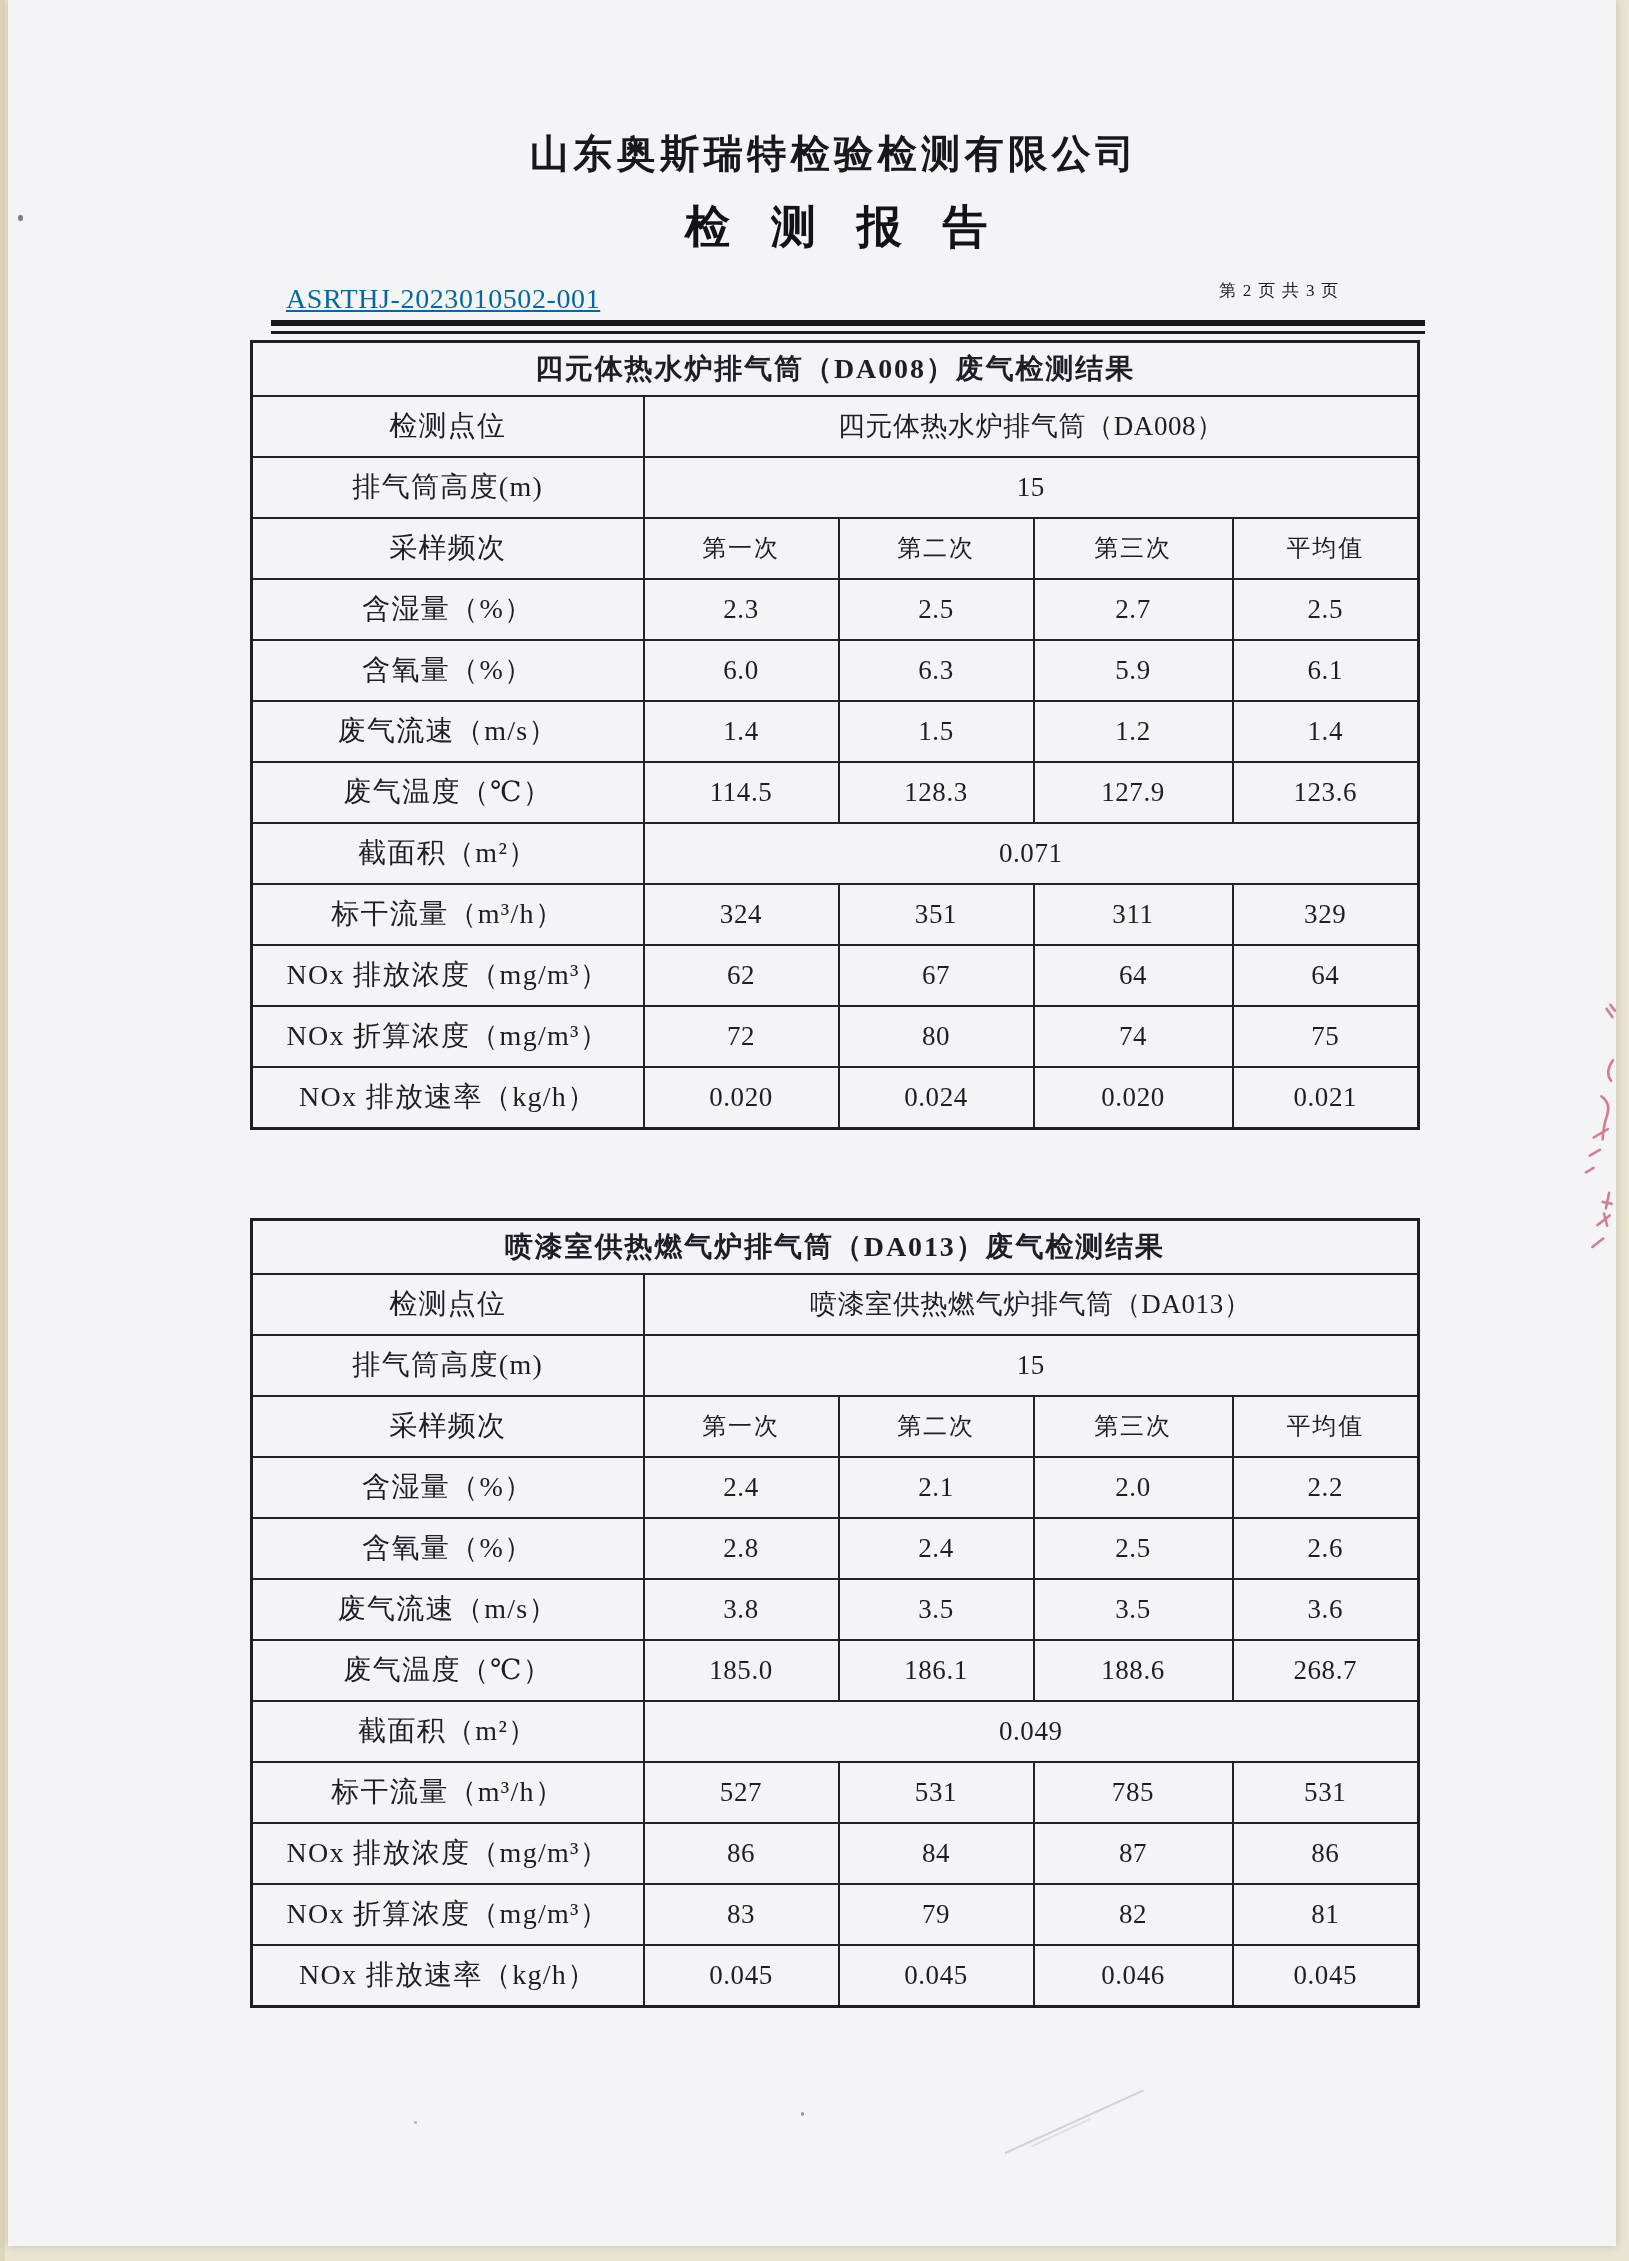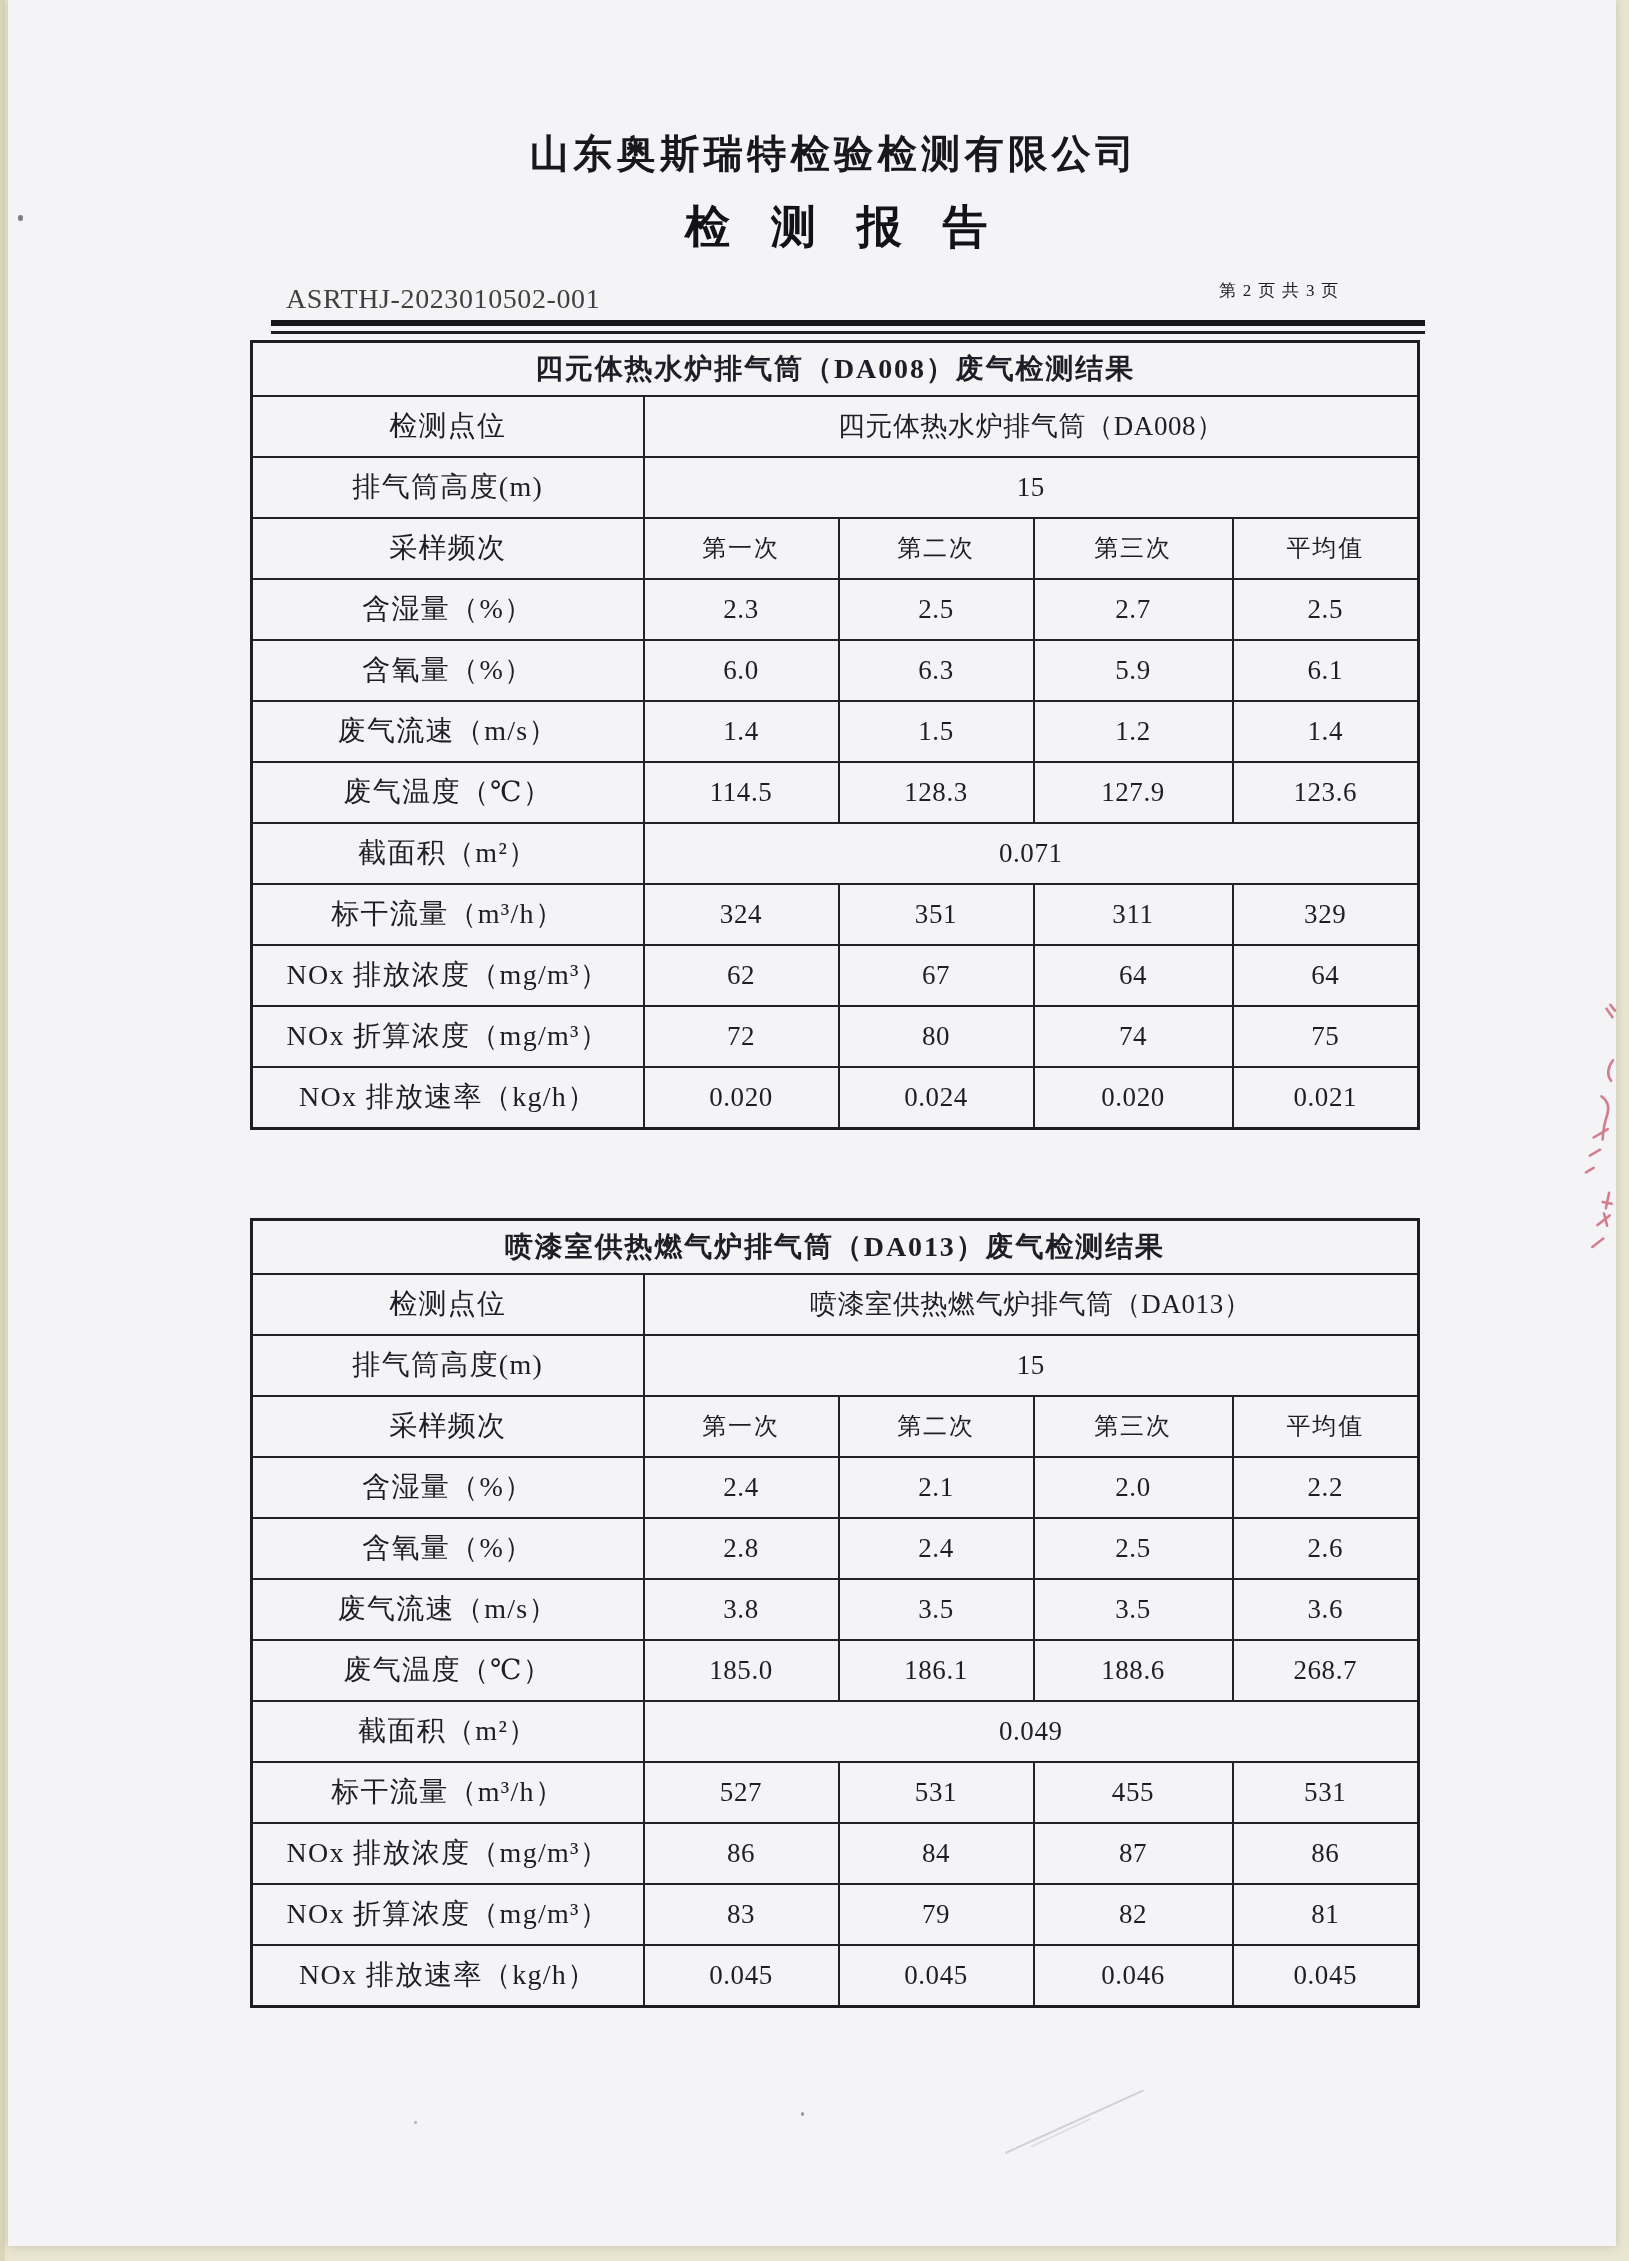--- a/index.html
+++ b/index.html
@@ -21,21 +21,21 @@
     text-align:center;font-size:39px;font-weight:bold;
     letter-spacing:4.5px;color:#17171c;line-height:1;
   }
   .report-title{
     position:absolute;left:22px;top:205px;width:1630px;
     text-align:center;font-size:45px;font-weight:bold;
     word-spacing:27px;letter-spacing:1.3px;color:#121217;line-height:1;
   }
   .report-no{
     position:absolute;left:286px;top:285px;
-    font-size:28px;color:#404040;line-height:1;letter-spacing:0.6px;
+    font-size:28px;color:#0369a1;line-height:1;letter-spacing:0.6px;text-decoration:underline;
   }
   .page-info{
     position:absolute;left:1219px;top:282px;
     font-size:17px;color:#1b1b22;line-height:1;letter-spacing:1.3px;
   }
   .rule-thick{position:absolute;left:271px;top:320px;width:1154px;height:5.8px;background:#17171a;}
   .rule-thin{position:absolute;left:271px;top:331px;width:1154px;height:2.6px;background:#1d1d20;}
 
   .report-table{
     position:absolute;left:250px;width:1166px;
@@ -225,21 +225,21 @@
         <td colspan="1" class="c-value">268.7</td>
       </tr>
       <tr class="row-span">
         <td colspan="1" class="c-label">截面积（m²）</td>
         <td colspan="4" class="c-value">0.049</td>
       </tr>
       <tr class="row-data">
         <td colspan="1" class="c-label">标干流量（m³/h）</td>
         <td colspan="1" class="c-value">527</td>
         <td colspan="1" class="c-value">531</td>
-        <td colspan="1" class="c-value">455</td>
+        <td colspan="1" class="c-value">785</td>
         <td colspan="1" class="c-value">531</td>
       </tr>
       <tr class="row-data">
         <td colspan="1" class="c-label">NOx 排放浓度（mg/m³）</td>
         <td colspan="1" class="c-value">86</td>
         <td colspan="1" class="c-value">84</td>
         <td colspan="1" class="c-value">87</td>
         <td colspan="1" class="c-value">86</td>
       </tr>
       <tr class="row-data">

